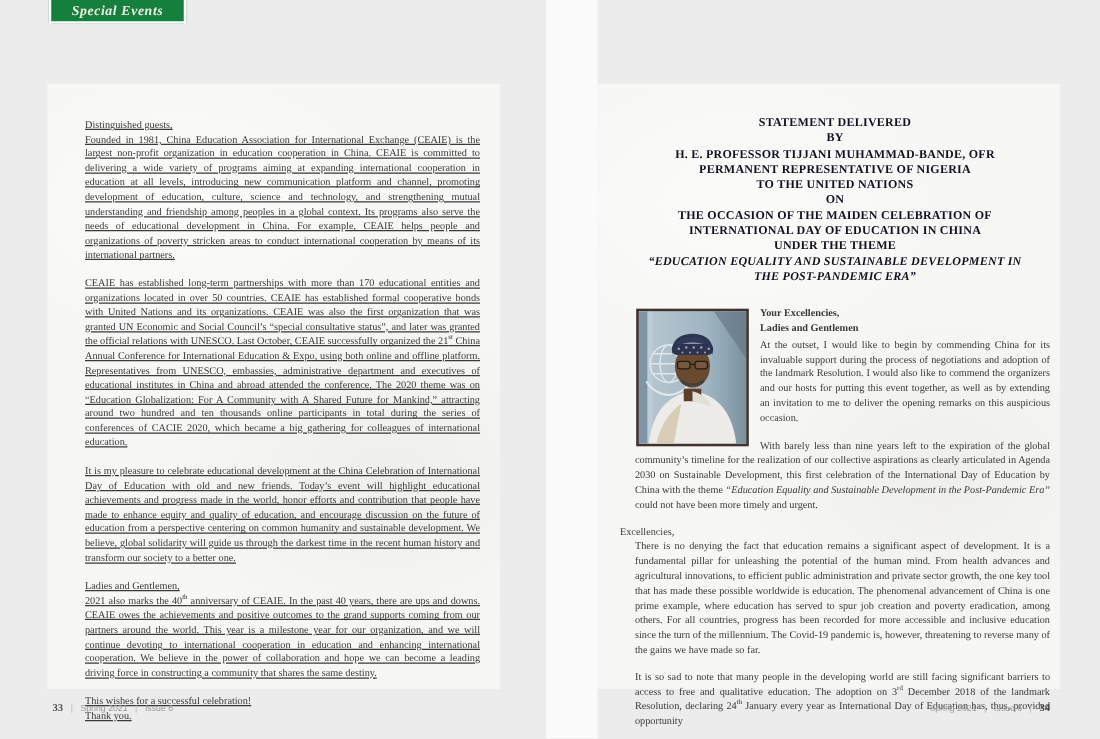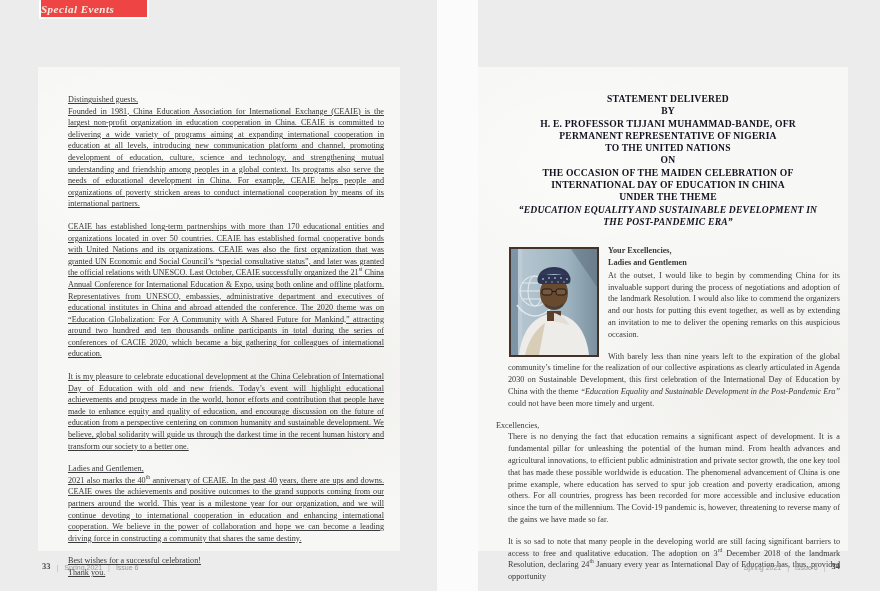--- a/index.html
+++ b/index.html
@@ -1,22 +1,22 @@
 <!DOCTYPE html>
 <html><head>
 <meta charset="utf-8">
 <style>
   html,body{margin:0;padding:0;background:#ececec;}
   .stage{position:relative;width:880px;height:591px;background:#ececec;overflow:hidden;
          font-family:"Liberation Serif",serif;}
   .spine-band{position:absolute;left:437px;top:0;width:41px;height:591px;background:#fbfbfb;}
 
   
-  .badge{position:absolute;left:39px;top:0;width:106px;height:17px;background:#ef4444;
-         border:2px solid #fff;border-top:none;display:flex;align-items:center;}
+  .badge{position:absolute;left:39px;top:0;width:106px;height:17px;background:#15803d;
+         border:2px solid #fff;border-top:none;display:flex;align-items:center;justify-content:center;}
   .badge span{font-style:italic;font-weight:bold;font-size:11px;color:#f2ede3;letter-spacing:.5px;}
 
   
   .page{position:absolute;top:67px;height:484px;
         background:
           radial-gradient(ellipse 240px 160px at 30% 20%, rgba(255,255,255,.55), rgba(255,255,255,0) 70%),
           radial-gradient(ellipse 260px 200px at 75% 65%, rgba(225,223,218,.35), rgba(225,223,218,0) 70%),
           #f7f7f5;
         box-sizing:border-box;}
   .page-left{left:38px;width:362px;padding:27px 16px 0 30px;}
@@ -64,21 +64,21 @@
 
   <div class="page page-left">
     <div class="bodytext">
       <div class="salutation">Distinguished guests,</div>
       <p>Founded in 1981, China Education Association for International Exchange (CEAIE) is the largest non-profit organization in education cooperation in China. CEAIE is committed to delivering a wide variety of programs aiming at expanding international cooperation in education at all levels, introducing new communication platform and channel, promoting development of education, culture, science and technology, and strengthening mutual understanding and friendship among peoples in a global context. Its programs also serve the needs of educational development in China. For example, CEAIE helps people and organizations of poverty stricken areas to conduct international cooperation by means of its international partners.</p>
       <p>CEAIE has established long-term partnerships with more than 170 educational entities and organizations located in over 50 countries. CEAIE has established formal cooperative bonds with United Nations and its organizations. CEAIE was also the first organization that was granted UN Economic and Social Council’s “special consultative status”, and later was granted the official relations with UNESCO. Last October, CEAIE successfully organized the 21<sup>st</sup> China Annual Conference for International Education &amp; Expo, using both online and offline platform. Representatives from UNESCO, embassies, administrative department and executives of educational institutes in China and abroad attended the conference. The 2020 theme was on “Education Globalization: For A Community with A Shared Future for Mankind,” attracting around two hundred and ten thousands online participants in total during the series of conferences of CACIE 2020, which became a big gathering for colleagues of international education.</p>
       <p>It is my pleasure to celebrate educational development at the China Celebration of International Day of Education with old and new friends. Today’s event will highlight educational achievements and progress made in the world, honor efforts and contribution that people have made to enhance equity and quality of education, and encourage discussion on the future of education from a perspective centering on common humanity and sustainable development. We believe, global solidarity will guide us through the darkest time in the recent human history and transform our society to a better one.</p>
       <div class="salutation">Ladies and Gentlemen,</div>
       <p>2021 also marks the 40<sup>th</sup> anniversary of CEAIE. In the past 40 years, there are ups and downs. CEAIE owes the achievements and positive outcomes to the grand supports coming from our partners around the world. This year is a milestone year for our organization, and we will continue devoting to international cooperation in education and enhancing international cooperation. We believe in the power of collaboration and hope we can become a leading driving force in constructing a community that shares the same destiny.</p>
       <div class="closing">
-        <p>Best wishes for a successful celebration!</p>
+        <p>This wishes for a successful celebration!</p>
         <p>Thank you.</p>
       </div>
     </div>
   </div>
 
   <div class="page page-right">
     <div class="title-block">
       <div>STATEMENT DELIVERED</div>
       <div>BY</div>
       <div>H. E. PROFESSOR TIJJANI MUHAMMAD-BANDE, OFR</div>

